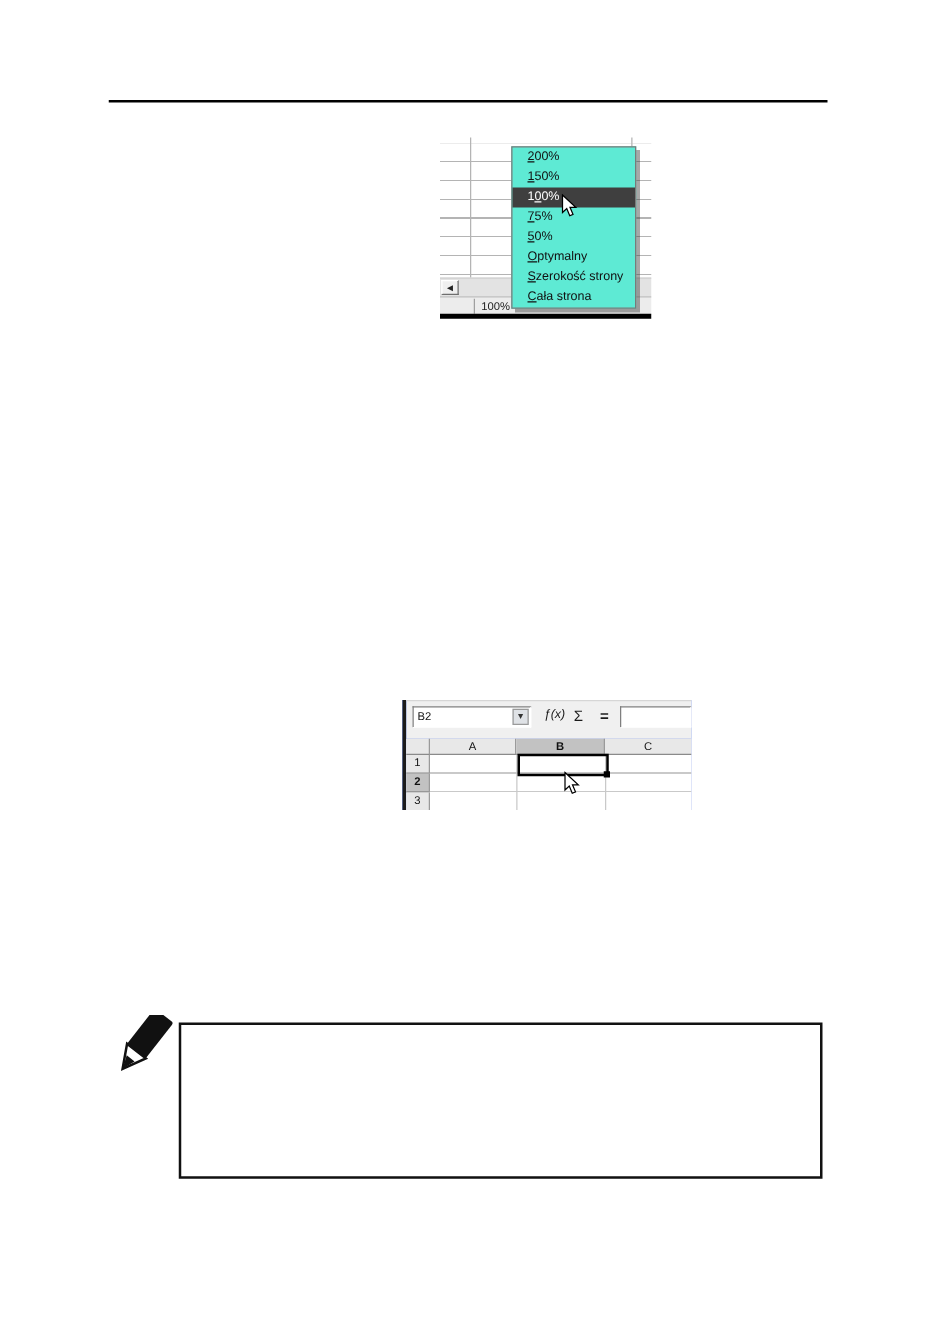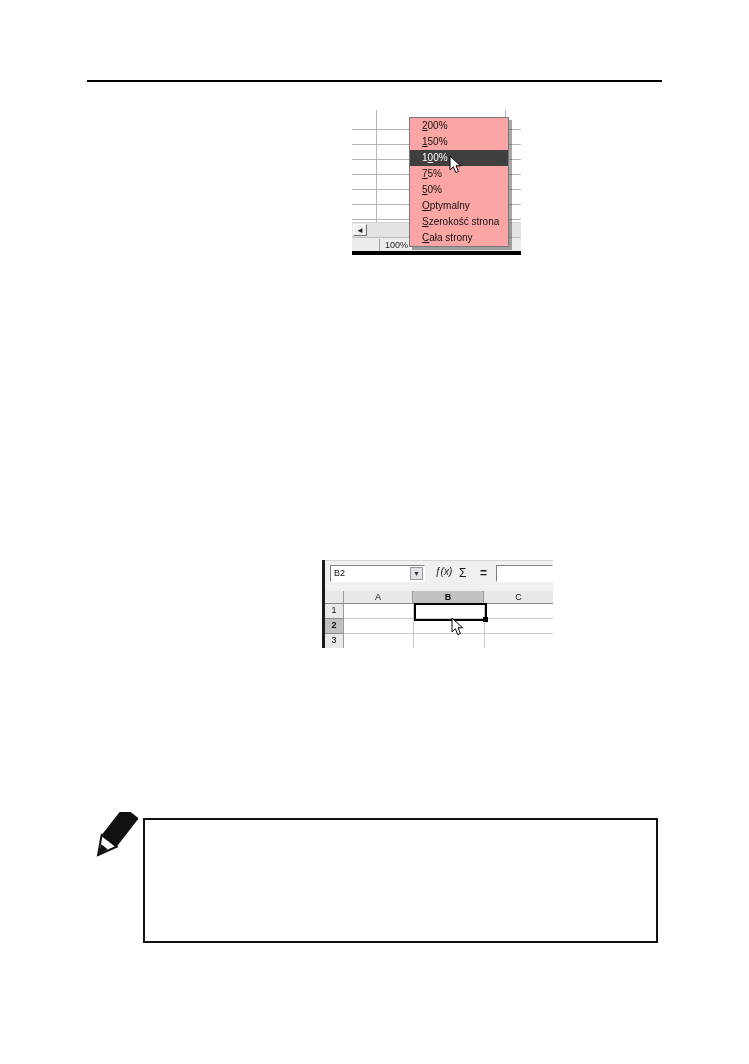--- a/index.html
+++ b/index.html
@@ -18,21 +18,21 @@
     background:repeating-linear-gradient(to bottom,transparent 0 14px,#b4b4b4 14px 15px);}
   .shot1 .vline{top:0;width:1px;height:113px;background:#b4b4b4;}
   .shot1 .hscroll{left:0;top:112px;width:169px;height:14px;background:#e3e3e3;border-top:1px solid #cfcfcf;}
   .scroll-btn{position:absolute;left:1px;top:1px;width:14px;height:12px;background:#efefef;
     border:1px solid;border-color:#fff #6f6f6f #6f6f6f #fff;font-size:8px;line-height:11px;
     text-align:center;color:#222;box-sizing:border-box;}
   .shot1 .statusbar{left:0;top:127px;width:169px;height:14px;background:#ececec;border-top:1px solid #bdbdbd;}
   .status-sep{position:absolute;left:27px;top:1px;width:1px;height:12px;background:#9f9f9f;}
   .status-zoom{position:absolute;left:33px;top:2px;font-size:9px;color:#222;}
   .shot1 .bottombar{left:0;top:141px;width:169px;height:4px;background:#000;}
-  .menu{left:57px;top:7px;width:100px;height:130px;background:#fca5a5;
+  .menu{left:57px;top:7px;width:100px;height:130px;background:#5eead4;
     border:1px solid #7a7a7a;box-shadow:3px 3px 0 rgba(60,60,60,.45);box-sizing:border-box;z-index:5;}
   .menu-item{height:16px;line-height:16px;padding-left:12px;font-size:10px;color:#111;white-space:nowrap;}
   .menu-item .accel{text-decoration:underline;}
   .menu-item.highlighted{background:#3f3f3f;color:#fff;}
   .cursor{z-index:9;}
 
   
   .shot2{left:322px;top:560px;width:231px;height:88px;background:#1d4ed8;}
   .shot2 .left-bar{left:0;top:0;width:3px;height:88px;background:#1a1a1a;}
   .shot2 .fbar{left:3px;top:0;width:228px;height:31px;background:#f0f0f0;border-top:1px solid #d6d6d6;box-sizing:border-box;}
@@ -89,22 +89,22 @@
     </div>
     <div class="abs bottombar"></div>
 
     <div class="abs menu">
       <div class="menu-item"><span></span><span class="accel">2</span><span>00%</span></div>
       <div class="menu-item"><span></span><span class="accel">1</span><span>50%</span></div>
       <div class="menu-item highlighted"><span>1</span><span class="accel">0</span><span>0%</span></div>
       <div class="menu-item"><span></span><span class="accel">7</span><span>5%</span></div>
       <div class="menu-item"><span></span><span class="accel">5</span><span>0%</span></div>
       <div class="menu-item"><span></span><span class="accel">O</span><span>ptymalny</span></div>
-      <div class="menu-item"><span></span><span class="accel">S</span><span>zerokość strona</span></div>
-      <div class="menu-item"><span></span><span class="accel">C</span><span>ała strony</span></div>
+      <div class="menu-item"><span></span><span class="accel">S</span><span>zerokość strony</span></div>
+      <div class="menu-item"><span></span><span class="accel">C</span><span>ała strona</span></div>
     </div>
 
     <svg class="abs cursor" style="left:97px;top:45px;" width="13" height="19" viewBox="0 0 13 19">
       <path d="M1,1 L1,15 L4.4,11.8 L6.8,17.6 L9.4,16.5 L7,10.8 L11.6,10.8 Z" fill="#ffffff" stroke="#000000" stroke-width="1"></path>
     </svg>
   </div>
 
   <div class="abs shot2">
     <div class="abs left-bar"></div>
 

